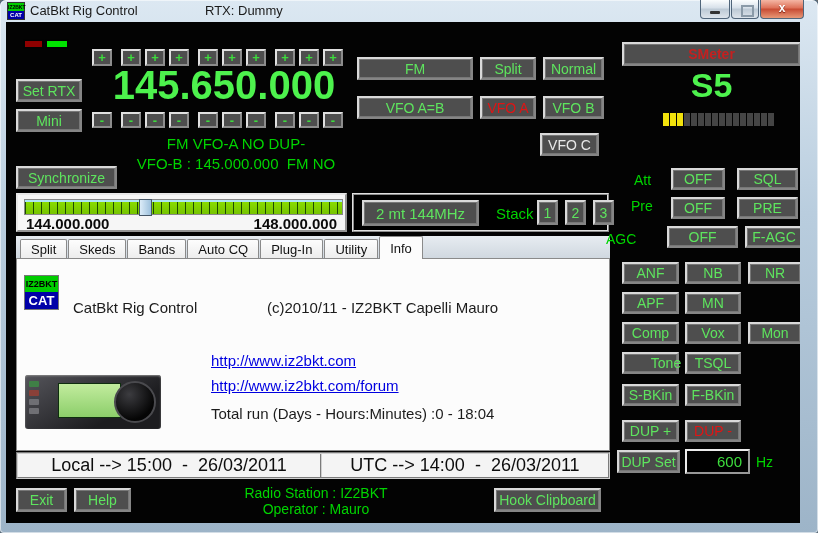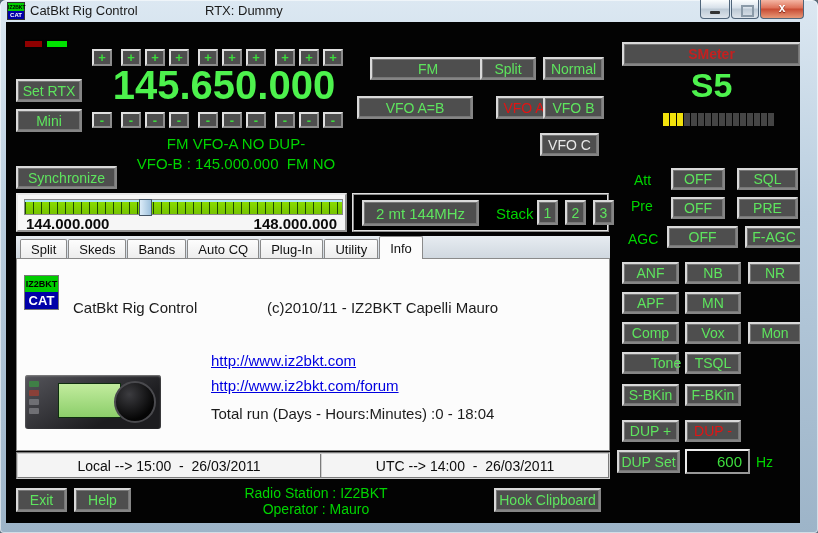--- a/index.html
+++ b/index.html
@@ -61,21 +61,21 @@
   #radio .lcd{position:absolute;left:24%;top:14%;width:42%;height:58%;background:linear-gradient(#c2ec9e,#8cce6a);
     border:1px solid #0e2e0e;color:#15400f;font-size:7px;line-height:8px;padding:1px 2px;overflow:hidden;}
   #radio .knob{position:absolute;right:4%;top:12%;width:38px;height:38px;border-radius:50%;
     background:radial-gradient(circle at 35% 30%,#3c3c40,#050505 70%);border:2px solid #4a4a4e;}
   #radio .btncol{position:absolute;left:3%;top:12%;width:10px;height:76%;display:flex;flex-direction:column;gap:3px;}
   #radio .btncol span{display:block;height:6px;background:#6f6f74;border-radius:1px;}
   #radio .btncol span:nth-child(1){background:#3f7f46;}
   #radio .btncol span:nth-child(2){background:#8a4038;}
   
   #timebar{background:#f4f4f4;border:2px groove #cfcfcf;box-sizing:border-box;display:flex;}
-  #timebar .cell{display:flex;align-items:center;justify-content:center;font-size:14px;color:#0d0d0d;white-space:pre;}
+  #timebar .cell{display:flex;align-items:center;justify-content:center;font-size:18px;color:#0d0d0d;white-space:pre;}
   #timebar .cell.first{width:302px;border-right:2px groove #cfcfcf;}
   #timebar .cell.second{flex:1;}
   
   #meterbar{display:flex;gap:1px;}
   .seg{width:6px;height:13px;}
   
   #dupfield{box-sizing:border-box;background:#000;border:2px outset #ececec;color:#3ddc3d;font-size:15px;
     display:flex;align-items:center;justify-content:flex-end;padding-right:6px;}
   .led{box-shadow:0 0 2px rgba(0,0,0,.8);}
 </style>
@@ -135,25 +135,25 @@
       <div class="smallbtn">-</div>
       <div class="smallbtn">-</div>
       <div class="smallbtn gap-extra">-</div>
       <div class="smallbtn">-</div>
       <div class="smallbtn">-</div>
     </div>
 
     <div class="glabel abs" style="left:40px;top:113px;width:380px;text-align:center;font-size:15px;">FM VFO-A NO DUP-</div>
     <div class="glabel abs" style="left:40px;top:133px;width:380px;text-align:center;font-size:15px;">VFO-B : 145.000.000  FM NO</div>
 
-    <div class="btn abs" style="left:364px;top:35px;width:116px;height:23px;">FM</div>
+    <div class="btn abs" style="left:351px;top:35px;width:116px;height:23px;">FM</div>
     <div class="btn abs" style="left:474px;top:35px;width:56px;height:23px;">Split</div>
     <div class="btn abs" style="left:537px;top:35px;width:61px;height:23px;">Normal</div>
     <div class="btn abs" style="left:351px;top:74px;width:116px;height:23px;">VFO A=B</div>
-    <div class="btn red abs" style="left:474px;top:74px;width:56px;height:23px;margin-left:16px;">VFO A</div>
+    <div class="btn red abs" style="left:474px;top:74px;width:56px;height:23px;">VFO A</div>
     <div class="btn abs" style="left:537px;top:74px;width:61px;height:23px;">VFO B</div>
     <div class="btn white abs" style="left:534px;top:111px;width:59px;height:23px;">VFO C</div>
 
     <div id="sliderpanel" class="abs" style="left:10px;top:171px;width:331px;height:39px;">
       <div id="slidertrack">
         <div id="sliderthumb" style="left: calc(38% - 6px);"></div>
       </div>
       <div class="bandlabel" style="left:8px;">144.000.000</div>
       <div class="bandlabel" style="right:8px;">148.000.000</div>
     </div>
@@ -234,21 +234,21 @@
       </div>
 
     <div class="glabel abs" style="left:628px;top:150px;">Att</div>
     <div class="btn abs" style="left:665px;top:146px;width:54px;height:22px;">OFF</div>
     <div class="btn abs" style="left:731px;top:146px;width:61px;height:22px;">SQL</div>
 
     <div class="glabel abs" style="left:625px;top:176px;">Pre</div>
     <div class="btn abs" style="left:665px;top:175px;width:54px;height:22px;">OFF</div>
     <div class="btn abs" style="left:731px;top:175px;width:61px;height:22px;">PRE</div>
 
-    <div class="glabel abs" style="left:622px;top:209px;text-align:right;">AGC</div>
+    <div class="glabel abs" style="left:600px;top:209px;text-align:right;">AGC</div>
     <div class="btn abs" style="left:661px;top:204px;width:71px;height:22px;">OFF</div>
     <div class="btn abs" style="left:739px;top:204px;width:58px;height:22px;">F-AGC</div>
 
     <div class="btn abs" style="left:616px;top:240px;width:57px;height:22px;">ANF</div>
     <div class="btn abs" style="left:679px;top:240px;width:56px;height:22px;">NB</div>
     <div class="btn abs" style="left:742px;top:240px;width:54px;height:22px;">NR</div>
 
     <div class="btn abs" style="left:616px;top:270px;width:57px;height:22px;">APF</div>
     <div class="btn abs" style="left:679px;top:270px;width:56px;height:22px;">MN</div>
 

